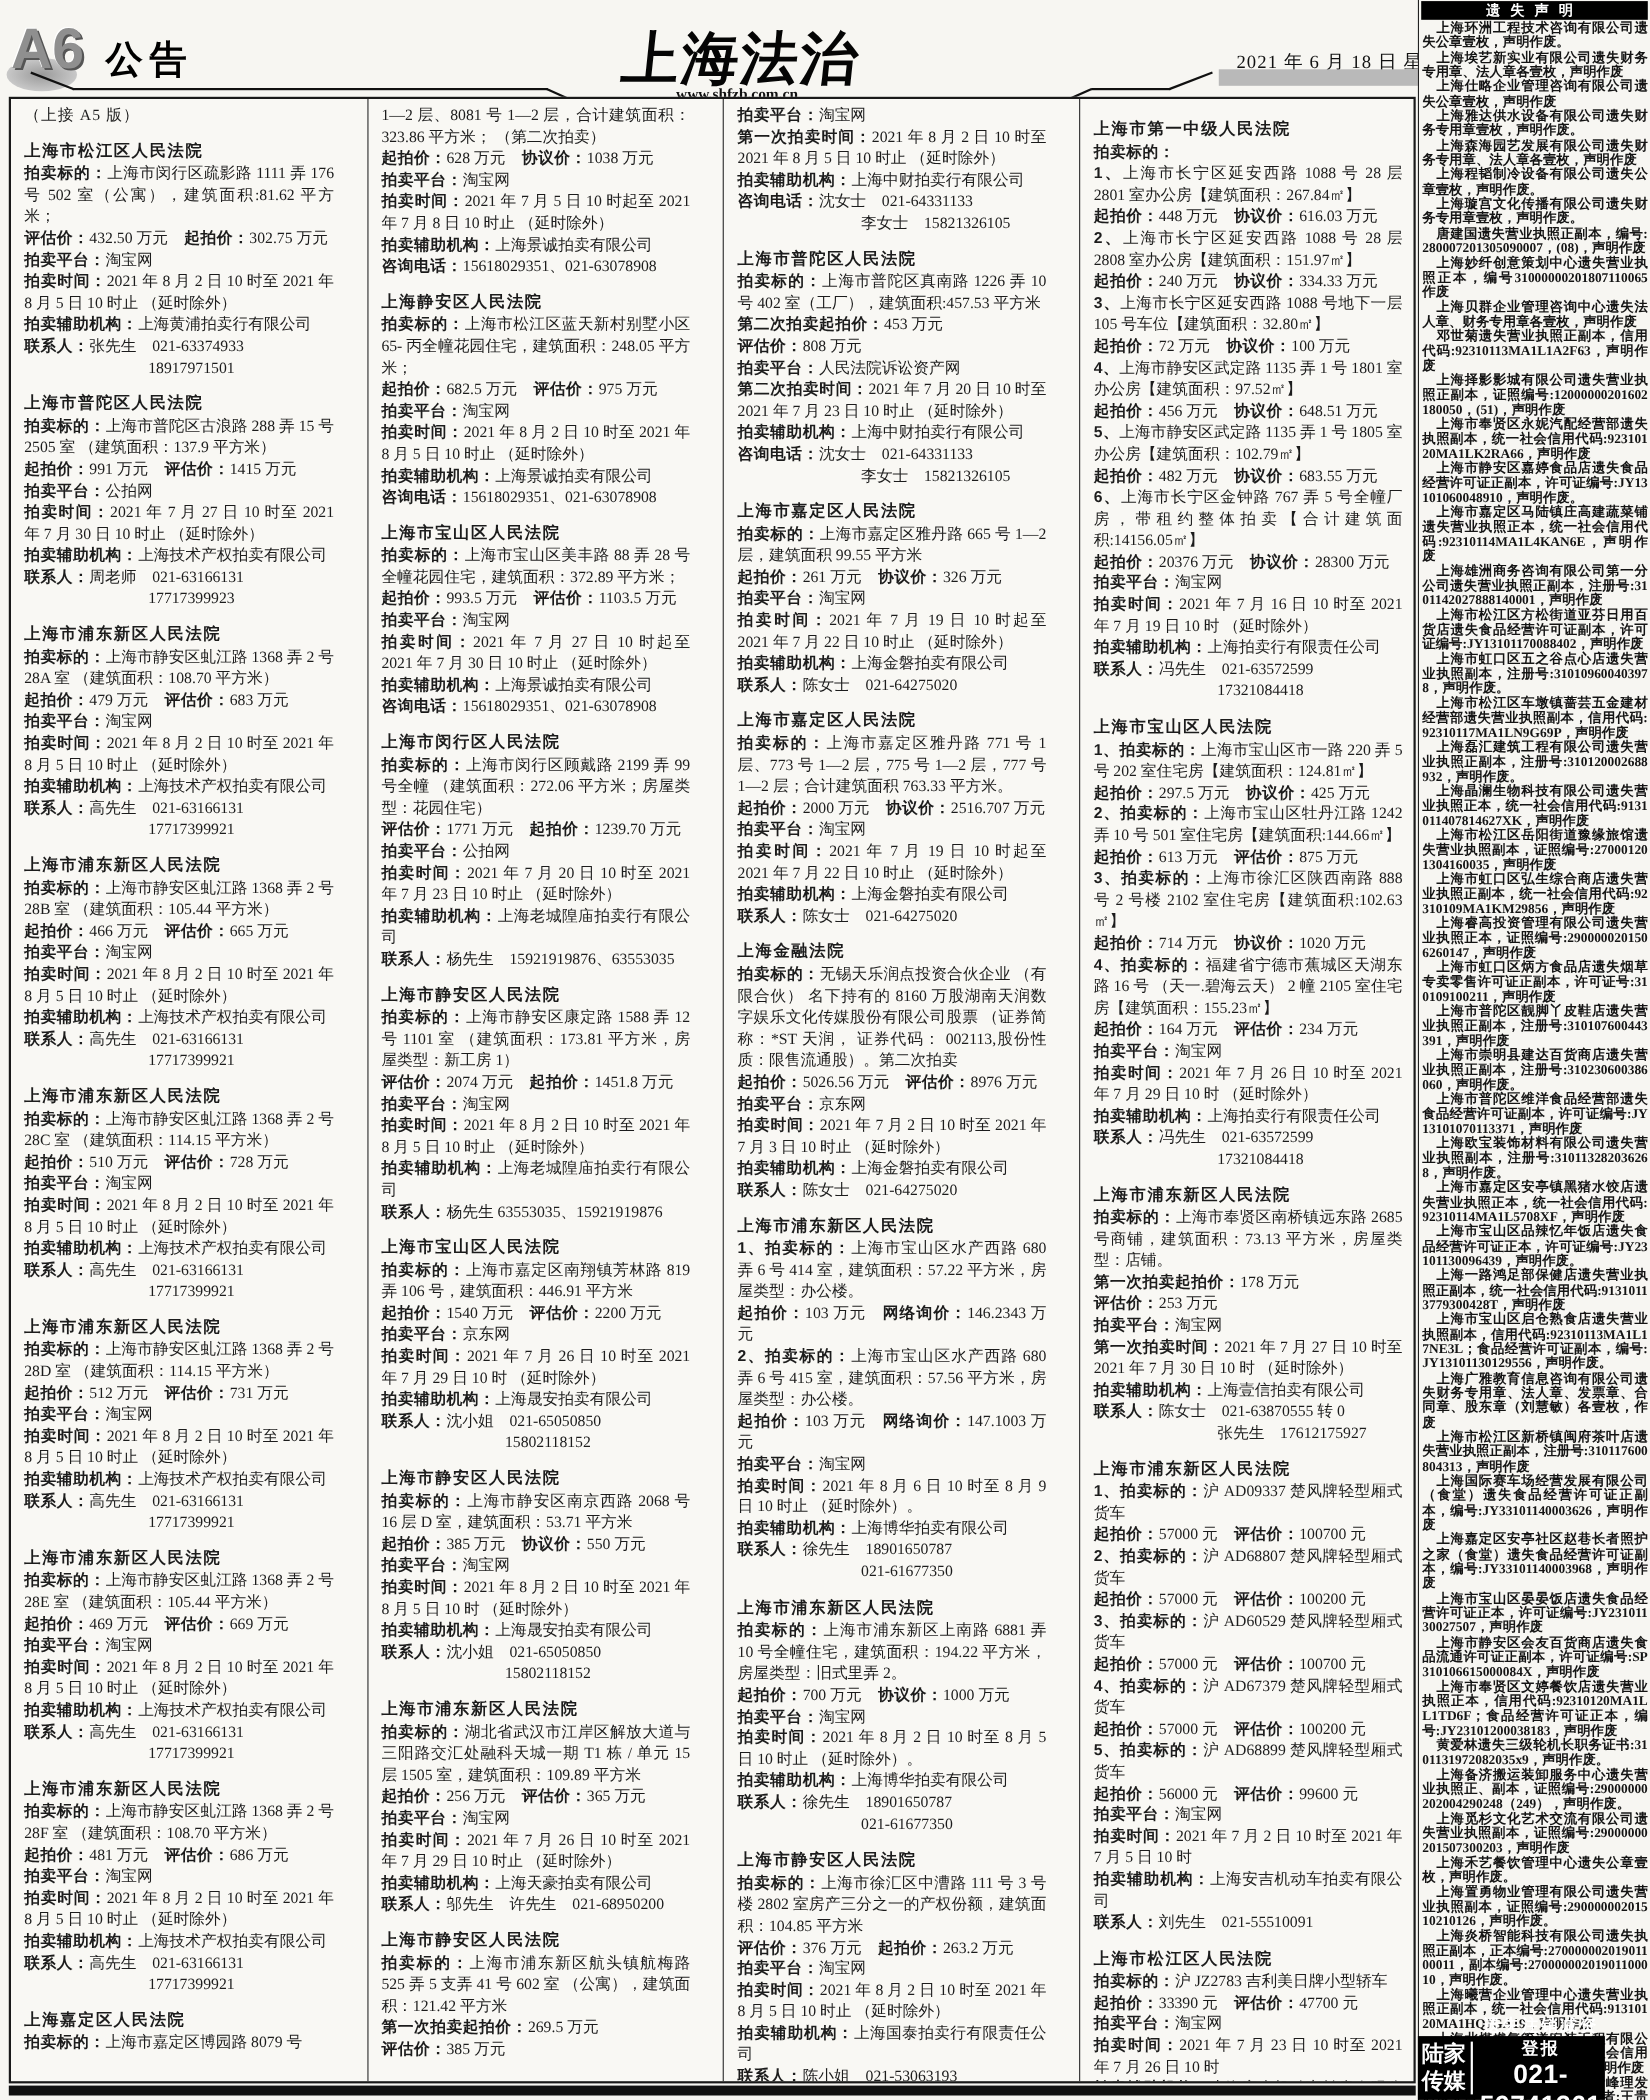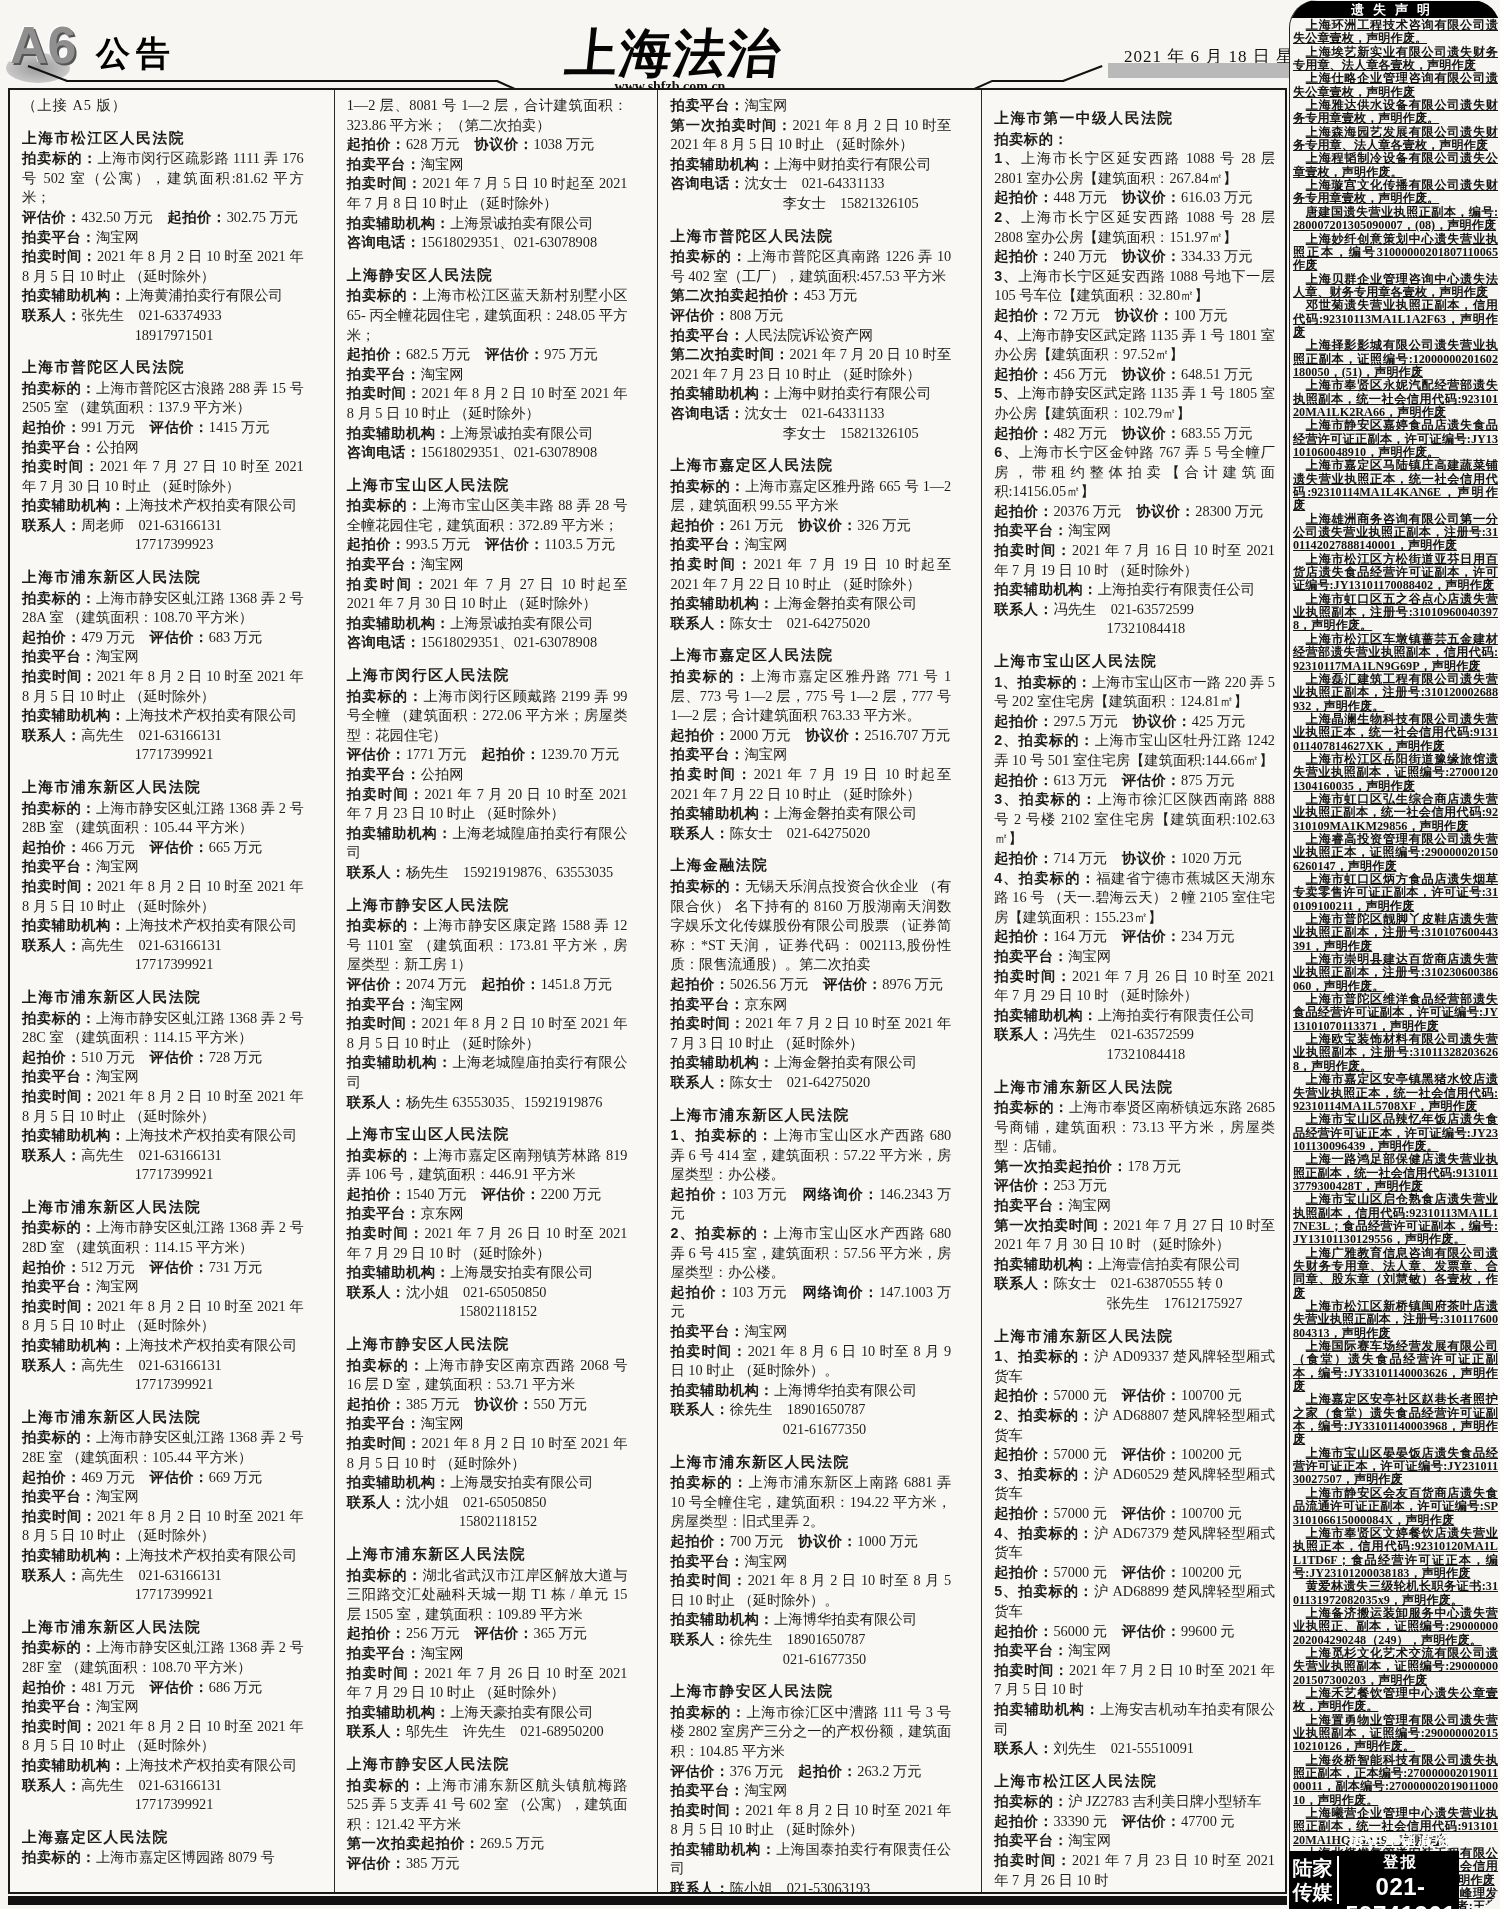--- a/index.html
+++ b/index.html
@@ -34,27 +34,27 @@
   .col + .col{border-left:1px solid #2a2a2a;}
   .court{font-family:"Liberation Sans",sans-serif;font-weight:bold;font-size:14.8px;
     letter-spacing:1.5px;margin-top:13px;margin-bottom:1px;}
   .ln b{font-family:"Liberation Sans",sans-serif;font-weight:bold;letter-spacing:0.5px;}
   .cont{padding-left:40%;}
   .note{letter-spacing:1px;}
   .note.right{text-align:right;padding-right:14px;}
   .botbar{position:absolute;left:8px;top:1896px;width:1279px;height:9px;background:#111;}
   
   .right-col{position:absolute;left:1289px;top:0;width:211px;height:1909px;
-    border-left:1.5px solid #222;box-sizing:border-box;background:#f7f6f2;overflow:hidden;border-radius:28px;}
+    border-left:1.5px solid #222;box-sizing:border-box;background:#f7f6f2;overflow:hidden;}
   .lost-banner{background:#000;color:#fff;font-family:"Liberation Sans",sans-serif;
     font-weight:bold;font-size:13px;letter-spacing:9px;text-align:center;
     height:17px;line-height:17px;margin:1px 2px 1px 2px;}
   .decls{padding:0 2px 0 3px;font-weight:bold;font-size:12.2px;line-height:13.35px;
     text-align:justify;color:#141414;}
-  .decls p{margin:0;text-indent:1.05em;word-break:break-all;text-decoration:underline;}
+  .decls p{margin:0;text-indent:1.05em;word-break:break-all;}
   
   .ad{position:absolute;left:1289px;top:1851px;width:170px;height:58px;background:#000;
     color:#fff;display:flex;align-items:center;box-sizing:border-box;padding:2px 3px;}
   .ad-brand{width:46px;text-align:center;font-family:"Liberation Sans",sans-serif;
     font-weight:bold;font-size:20px;line-height:24px;border-right:2px solid #fff;
     padding-right:4px;margin-right:6px;}
   .ad-right{flex:1;text-align:center;}
   .ad-line1{font-family:"Liberation Sans",sans-serif;font-weight:bold;font-size:15.5px;
     letter-spacing:2px;}
   .ad-line2{font-family:"Liberation Sans",sans-serif;font-weight:bold;font-size:24px;

